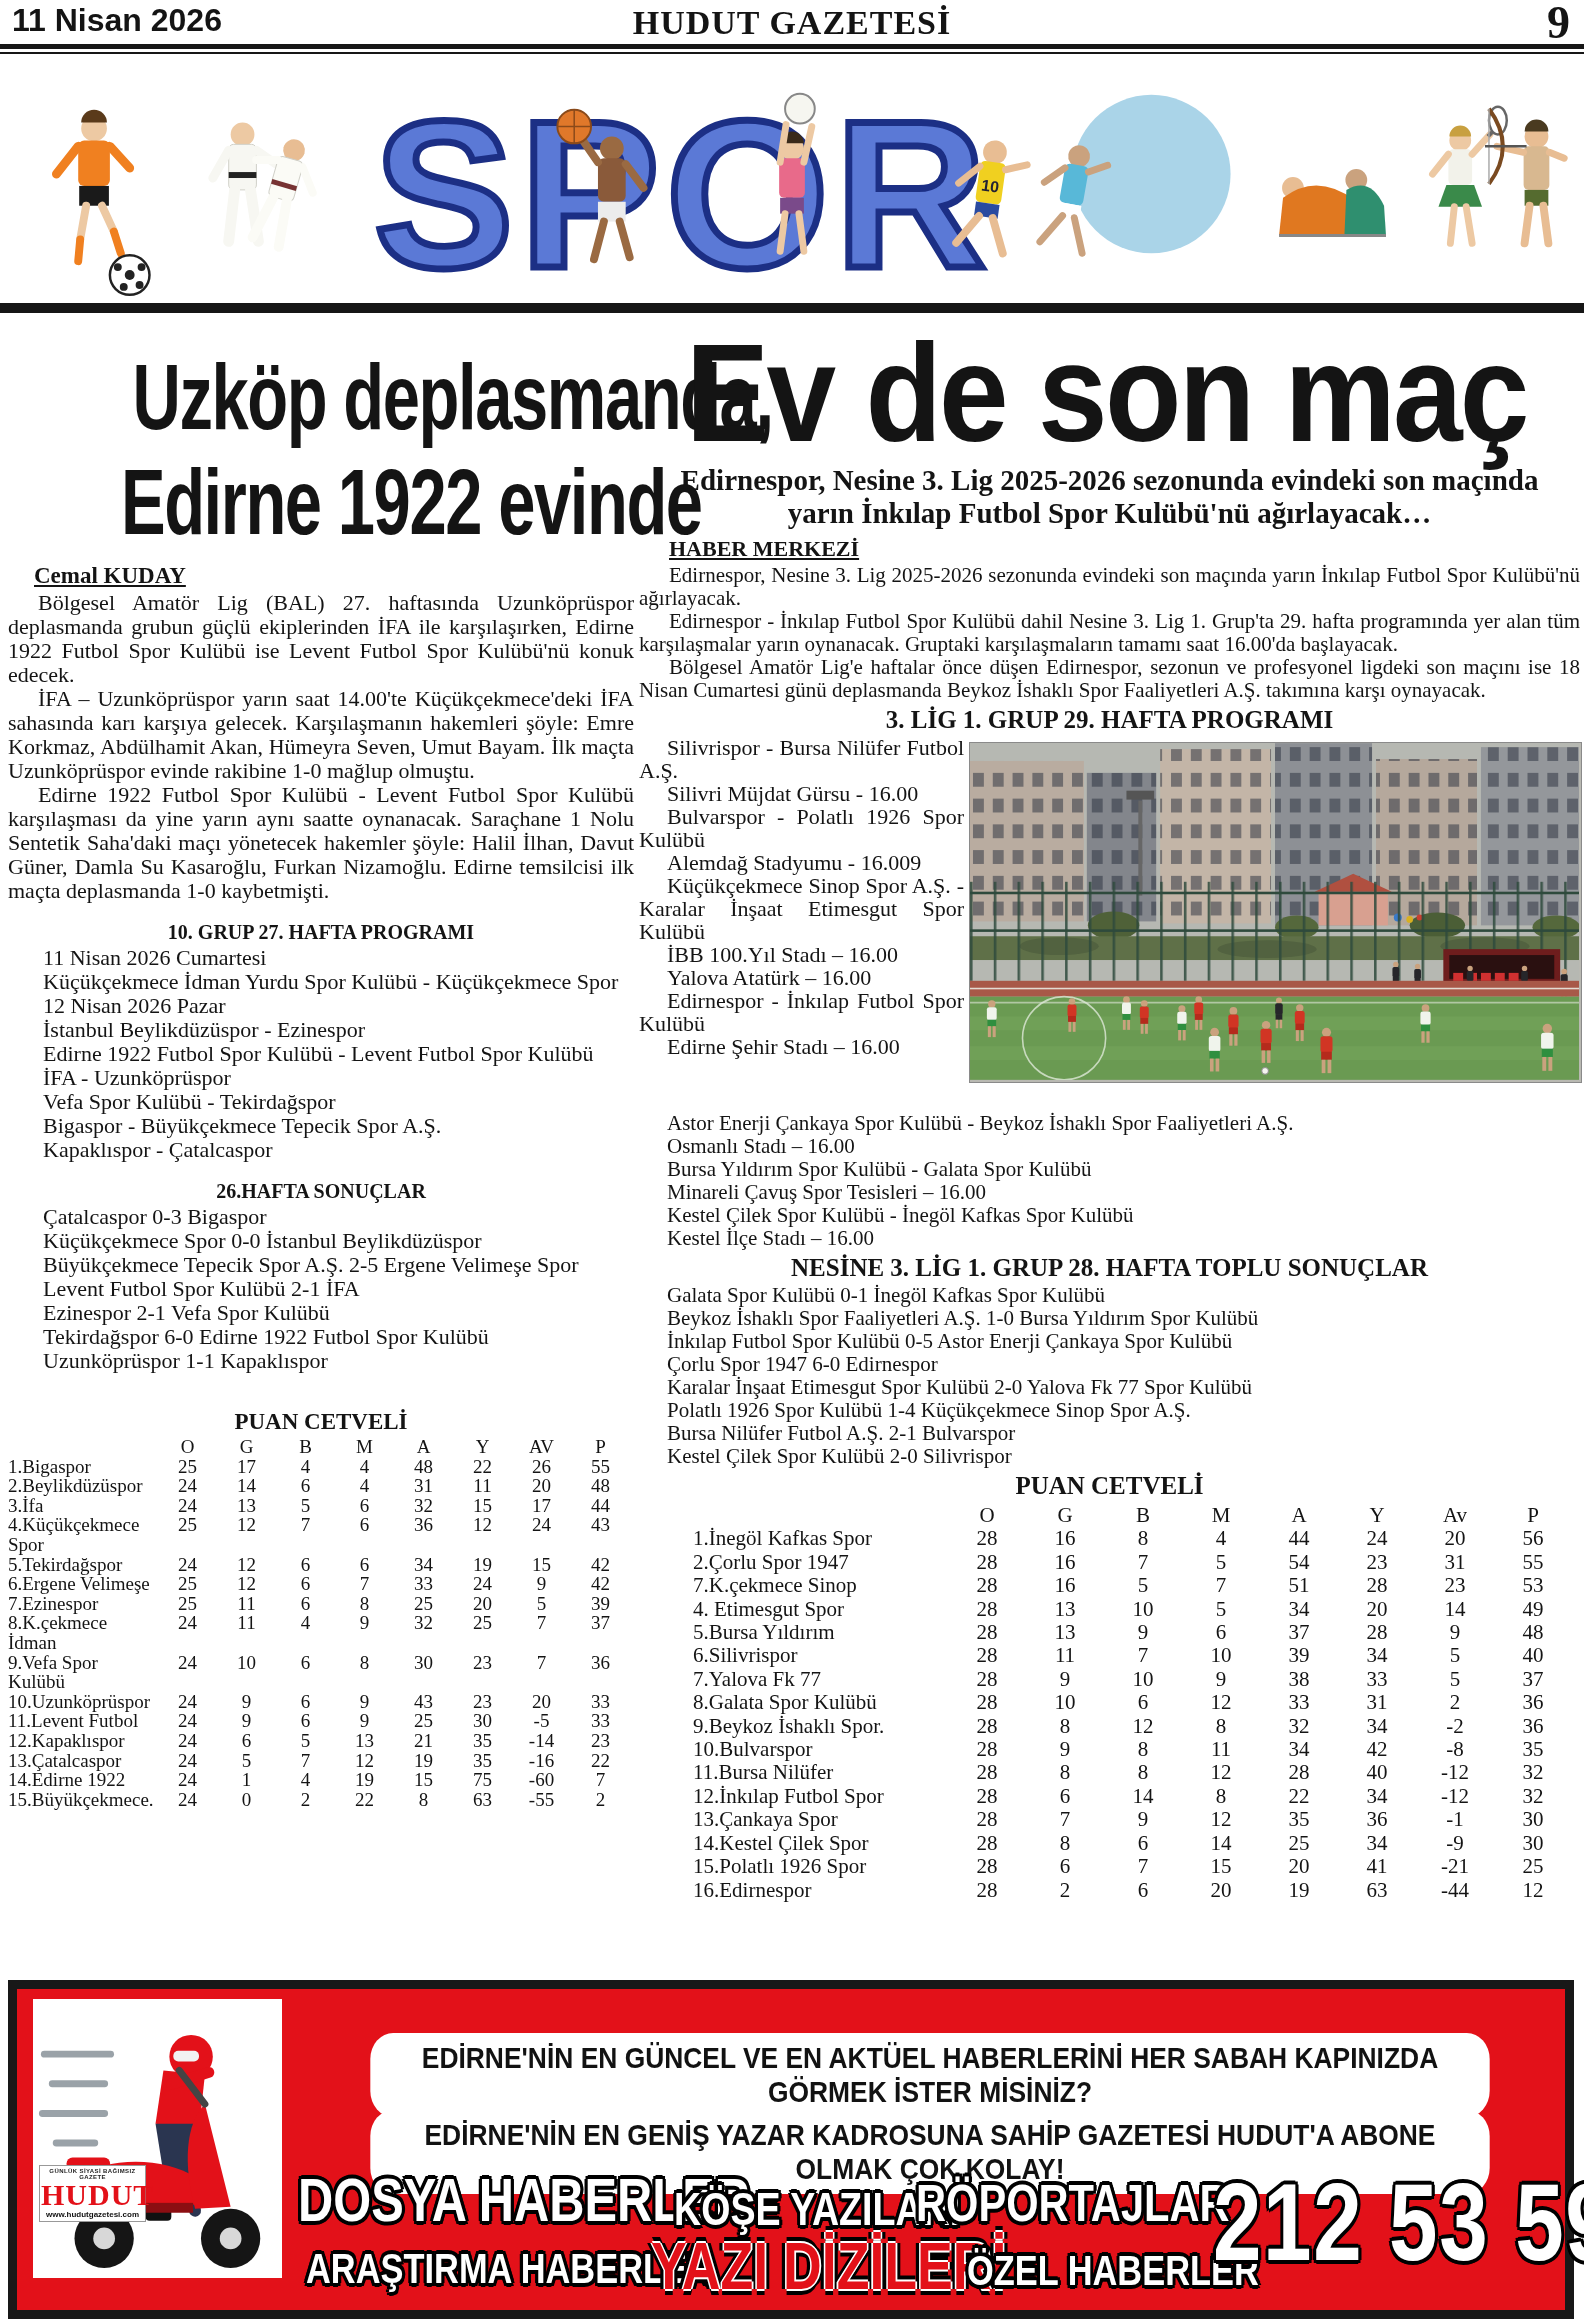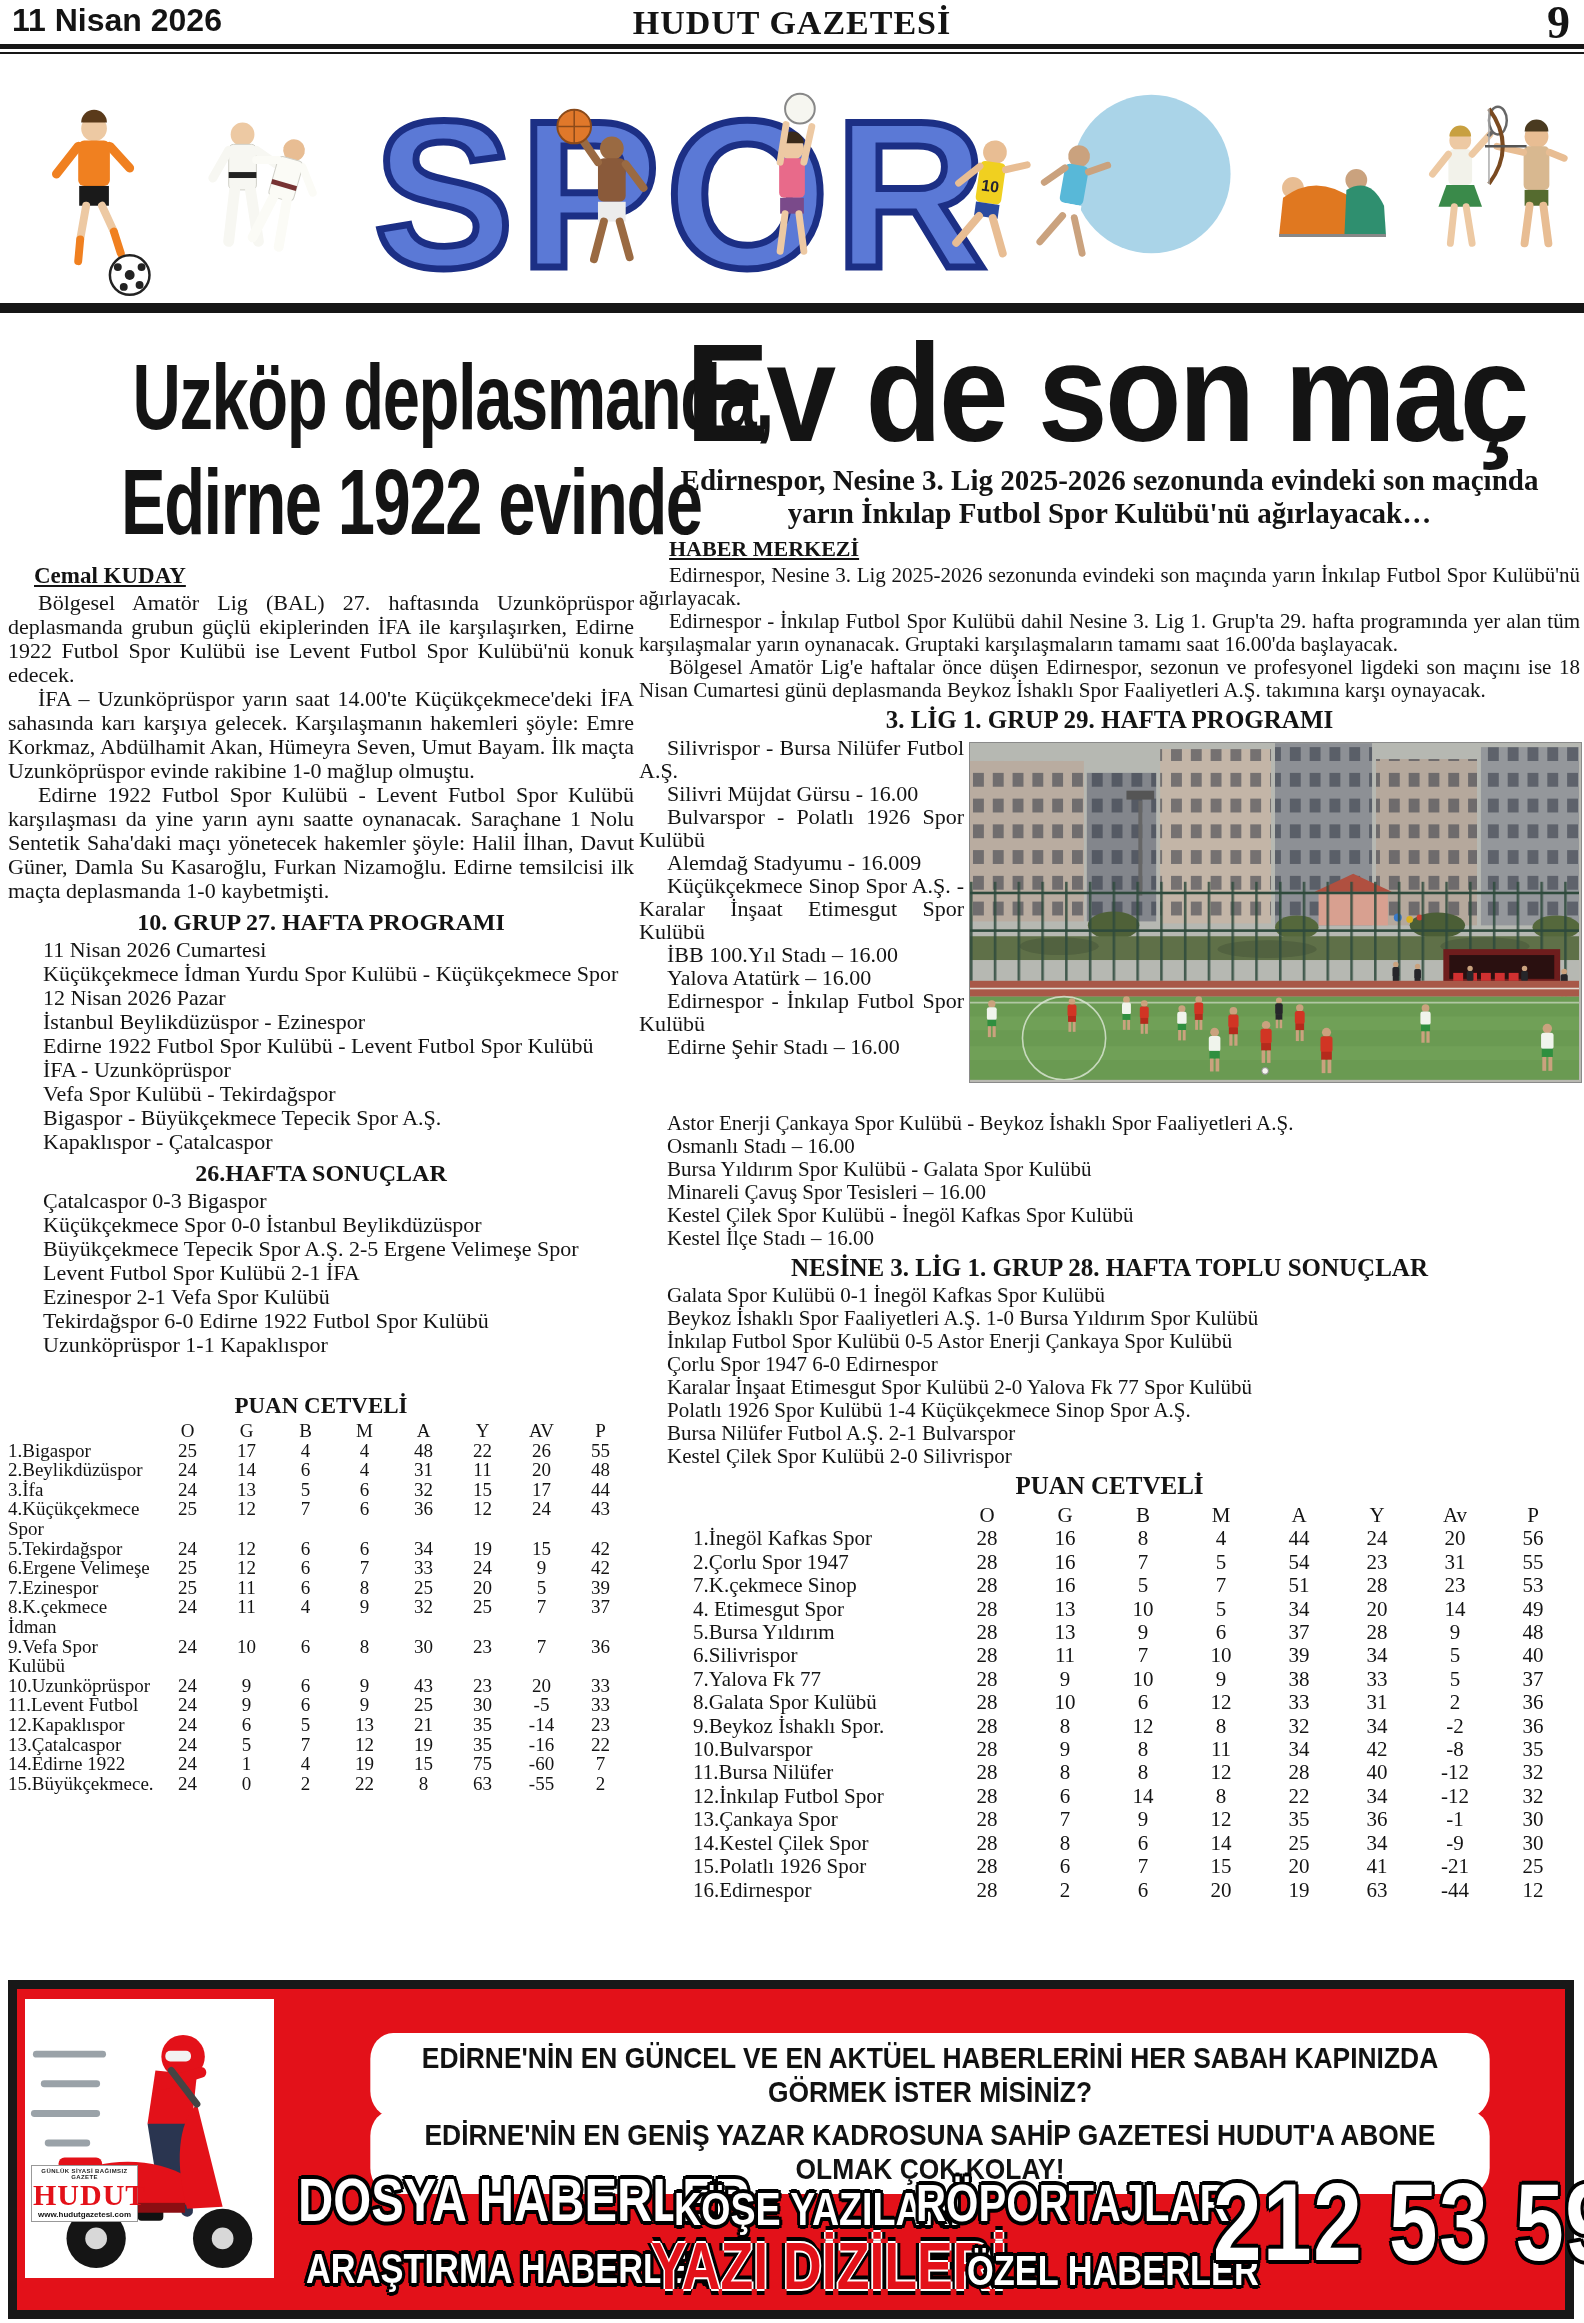--- a/index.html
+++ b/index.html
@@ -21,21 +21,21 @@
   p{margin:0;}
   
   .l-col{position:absolute;left:8px;top:345px;width:626px;}
   .l-head{text-align:right;font:bold 93px/105px "Liberation Sans",sans-serif;letter-spacing:-2px;}
   .l-head .cond{transform:scaleX(.72);transform-origin:center;}
   .l-sub{margin-top:30px;padding:0 8px;text-align:center;font:bold 25px/34px "Liberation Serif",serif;}
   .byline{margin:8px 0 2px 26px;font:bold 23px "Liberation Serif",serif;text-decoration:underline;}
   .l-body p{font:22px/24px "Liberation Serif",serif;text-align:justify;text-indent:30px;}
   .l-list p,.r-list-below p,.r-results p{font:22px/24px "Liberation Serif",serif;}
   .l-list p{padding-left:35px;}
-  .l-col .sec-h{font-size:24px;margin-top:6px;}
+  .l-col .sec-h{font-size:20px;margin-top:18px;}
   
   .tbl{margin-top:36px;}
   .tbl .t-title{font-weight:bold;text-align:center;font-size:23px;margin-bottom:2px;}
   .trow{display:flex;align-items:baseline;}
   .tbl-l .trow{font:19px/19.6px "Liberation Serif",serif;}
   .tbl-l .tname{width:150px;flex:0 0 150px;}
   .tbl-l .cell{width:59px;flex:0 0 59px;text-align:center;}
   .thead{font-weight:bold;}
   .tvals{display:flex;}
   .tbl-r{margin-top:4px;margin-left:54px;}
@@ -52,21 +52,21 @@
   .r-col .sec-h{font-size:25px;margin-top:4px;}
   .r-progblock{position:relative;margin-top:2px;min-height:376px;}
   .r-list-side{width:325px;}
   .r-list-side p{font:22px/23px "Liberation Serif",serif;text-indent:28px;text-align:justify;}
   .photo{position:absolute;left:330px;top:6px;width:611px;height:339px;border:1px solid #8a8a8a;background:#b9b9b2;}
   .r-list-below p,.r-results p{font:21px/23px "Liberation Serif",serif;text-indent:28px;}
   .r-col .t-title{font-size:25px;margin-top:4px;}
   
   .ad{position:absolute;left:8px;top:1980px;width:1566px;height:339px;background:#e31119;
       border:9px solid #181818;box-sizing:border-box;}
-  .ad-panel{position:absolute;left:8px;top:10px;width:249px;height:279px;background:#ffffff;overflow:hidden;}
+  .ad-panel{position:absolute;left:16px;top:10px;width:249px;height:279px;background:#ffffff;overflow:hidden;}
   .ad-logo{position:absolute;left:6px;top:166px;width:103px;background:#fff;border:1px solid #999;
            text-align:center;padding:2px 1px;}
   .ad-logo .lg-top{font:bold 6px "Liberation Sans",sans-serif;color:#222;letter-spacing:0.4px;}
   .ad-logo .lg-main{font:bold 30px/30px "Liberation Serif",serif;color:#e31119;letter-spacing:1px;}
   .ad-logo .lg-url{font:bold 8px "Liberation Sans",sans-serif;color:#111;}
   .ad-slogan{position:absolute;left:277px;width:1272px;text-align:center;}
   .ad-slogan span{display:inline-block;background:#ffffff;border-radius:26px;padding:8px 24px;
       font:bold 30px "Liberation Sans",sans-serif;color:#121212;transform:scaleX(.88);transform-origin:center;}
   .s1{top:44px;} .s2{top:121px;}
   .ad-cat,.ad-phone{position:absolute;color:#fff;font-family:"Liberation Sans",sans-serif;font-weight:bold;

